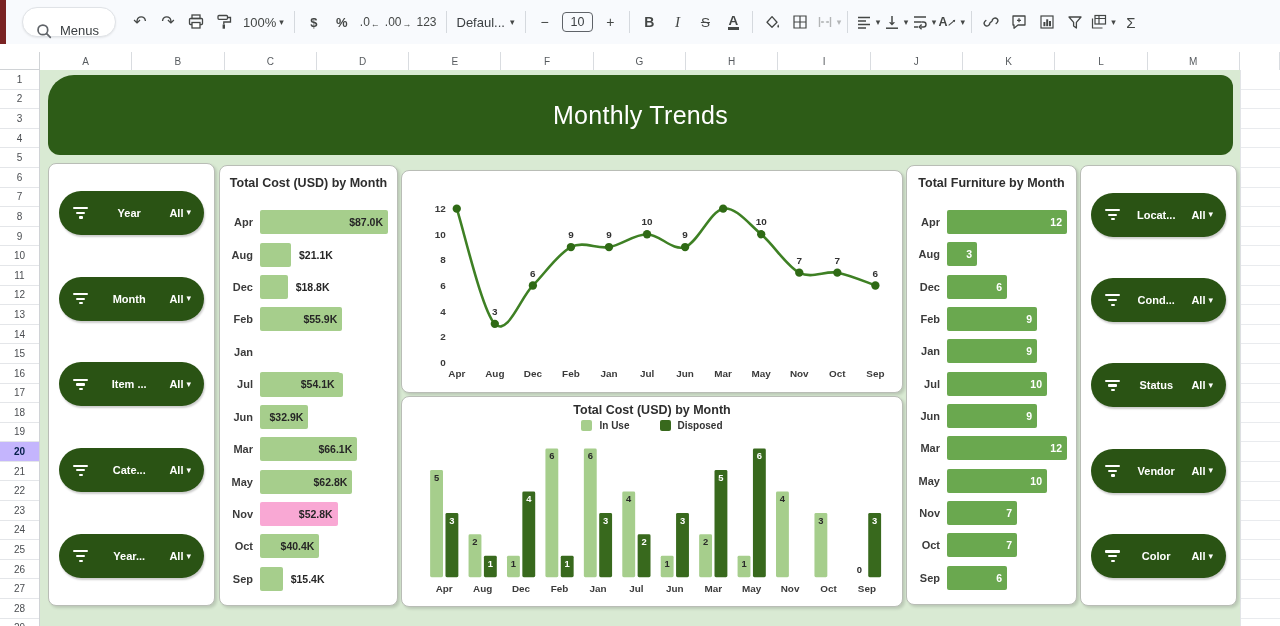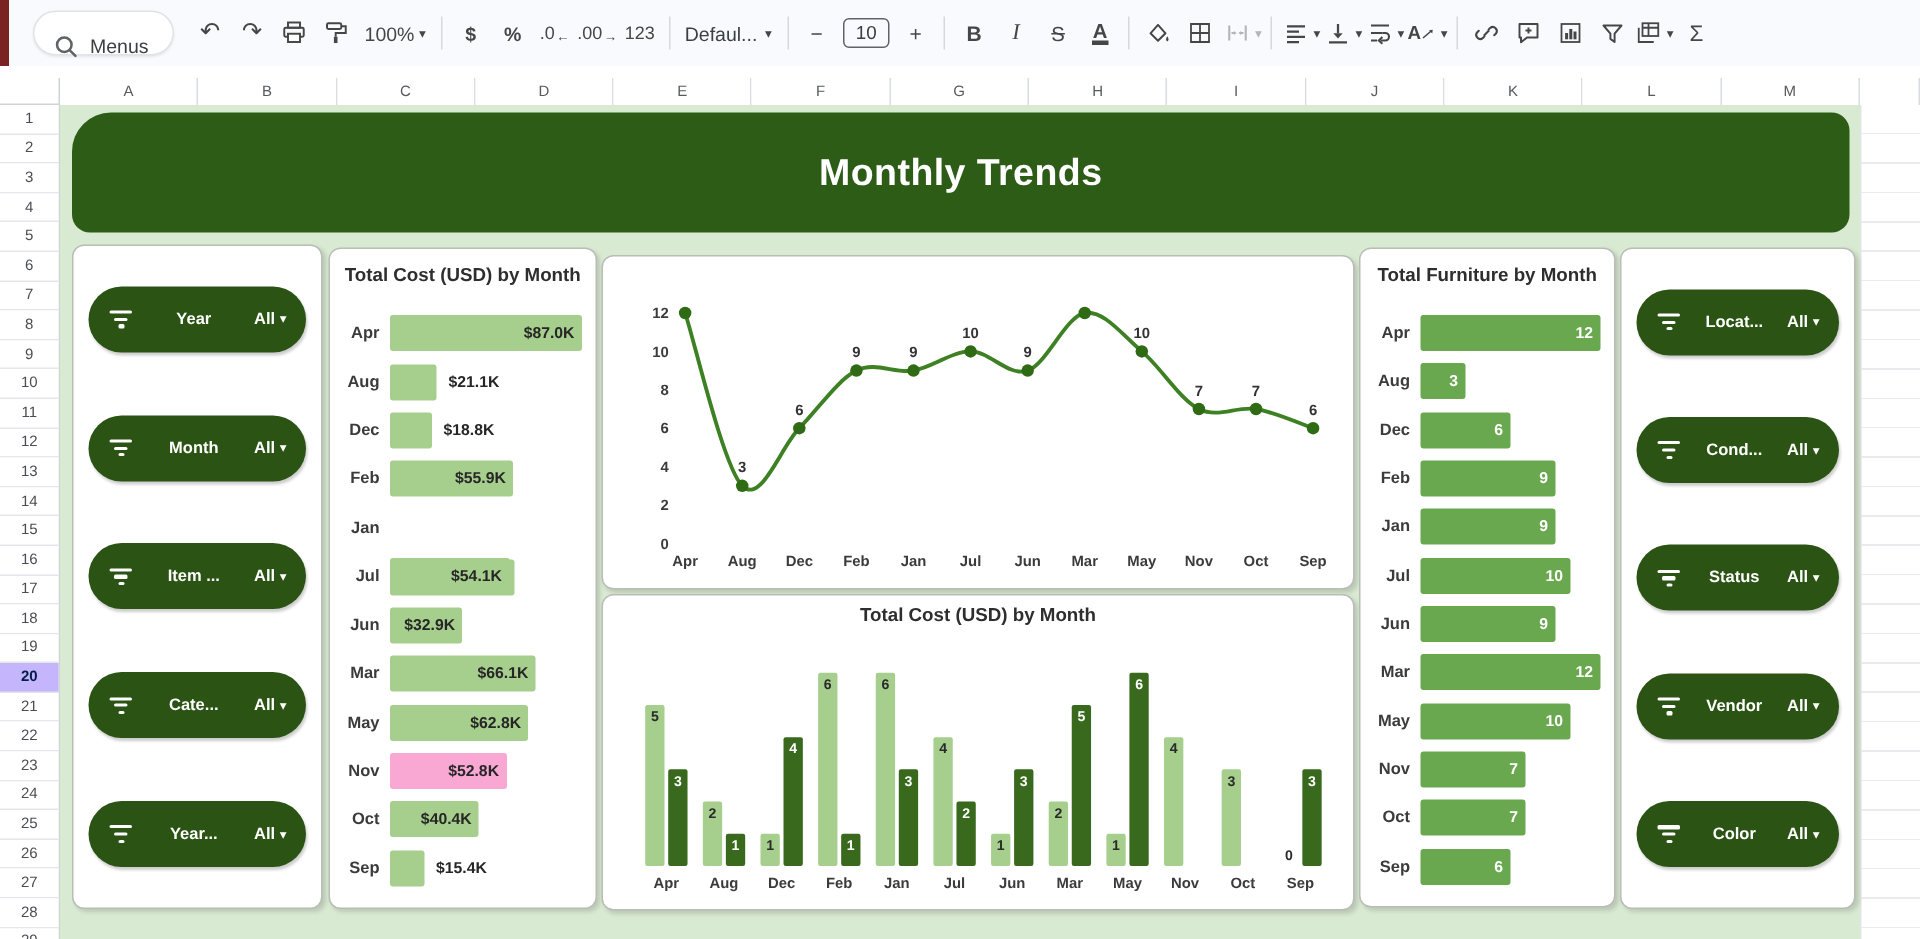--- a/index.html
+++ b/index.html
@@ -36,21 +36,21 @@
 .col-h{width:92.3px;height:18px;border-right:1px solid #d9dce0;font-size:10px;color:#575b5f;display:flex;align-items:center;justify-content:center;background:#fff}
 .col-h-partial{width:40px}
 .row-headers{position:absolute;left:0;top:70px;width:40px;bottom:0;background:#fff;border-right:1px solid #d0d3d6}
 .row-h{height:19.6px;display:flex;align-items:center;justify-content:center;font-size:10px;color:#4a4d51;border-bottom:1px solid #e4e6e9;background:#fff}
 .row-h.sel{background:#c4b5fd;color:#041e49;font-weight:700}
 .right-strip{position:absolute;left:1240px;top:70px;right:0;bottom:0;background:repeating-linear-gradient(to bottom,#fff 0 18.6px,#e9ebee 18.6px 19.6px);border-left:1px solid #e2e4e7}
 
 
 .dash{position:absolute;left:40px;top:70px;width:1200px;height:556px;background:#d9ead3}
 .banner{position:absolute;left:8px;top:5px;width:1185px;height:80px;border-radius:26px 12px 12px 12px;display:flex;align-items:center;justify-content:center}
-.banner span{color:#fff;font-size:25px;font-weight:700;letter-spacing:.3px}
+.banner span{color:#fff;font-size:25px;font-weight:400;letter-spacing:.3px}
 .card{position:absolute;background:#fff;border:1px solid #b9bdb6;border-radius:8px;box-shadow:2px 2px 3px rgba(0,0,0,.14)}
 .card-filters-left{left:8px;top:93px;width:167px;height:443px;display:flex;flex-direction:column;justify-content:space-around;padding:6px 0}
 .card-filters-right{left:1040px;top:95px;width:157px;height:441px;display:flex;flex-direction:column;justify-content:space-around;padding:6px 0}
 .card-cost{left:179px;top:95px;width:179px;height:441px}
 .card-line{left:361px;top:100px;width:502px;height:223px}
 .card-grouped{left:361px;top:326px;width:502px;height:211px}
 .card-furn{left:866px;top:95px;width:171px;height:440px}
 .card-title{text-align:center;font-size:12.5px;font-weight:700;color:#2e2e2e;padding-top:10px;position:relative;z-index:2}
 .card-line .card-title{padding-top:8px}
 .card-grouped .card-title{padding-top:6px}
@@ -528,20 +528,30 @@
           <text x="438" y="93.58333333333333" text-anchor="middle" class="plab">7</text>
           <text x="438" y="208" text-anchor="middle" class="xlab">Oct</text>
           <circle cx="476.4" cy="115.5" r="4.2" fill="#2f6a15"></circle>
           <text x="476.4" y="106.5" text-anchor="middle" class="plab">6</text>
           <text x="476.4" y="208" text-anchor="middle" class="xlab">Sep</text>
         </svg>
     </div>
 
     <div class="card card-grouped">
       <div class="card-title">Total Cost (USD) by Month</div>
+      <div class="legend" id="grp-legend">
+          <span class="leg-item">
+            <span class="swatch" style="background: rgb(166, 206, 140);"></span>
+            <span>In Use</span>
+          </span>
+          <span class="leg-item">
+            <span class="swatch" style="background: rgb(56, 105, 29);"></span>
+            <span>Disposed</span>
+          </span>
+        </div>
       <svg class="chart-svg" id="grp-svg" viewBox="0 0 502 211">
           <rect x="27" y="73.66666666666666" width="13" height="108.33333333333334" rx="1.5" fill="#a6ce8c"></rect>
           <text x="33.5" y="84.66666666666666" text-anchor="middle" class="blab" fill="#2a2a2a">5</text>
           <rect x="42.5" y="117" width="13" height="65" rx="1.5" fill="#38691d"></rect>
           <text x="49" y="128" text-anchor="middle" class="blab" fill="#ffffff">3</text>
           <text x="41.2" y="197" text-anchor="middle" class="xlab">Apr</text>
           <rect x="65.8" y="138.66666666666666" width="13" height="43.333333333333336" rx="1.5" fill="#a6ce8c"></rect>
           <text x="72.3" y="149.66666666666666" text-anchor="middle" class="blab" fill="#2a2a2a">2</text>
           <rect x="81.3" y="160.33333333333334" width="13" height="21.666666666666668" rx="1.5" fill="#38691d"></rect>
           <text x="87.8" y="171.33333333333334" text-anchor="middle" class="blab" fill="#ffffff">1</text>

